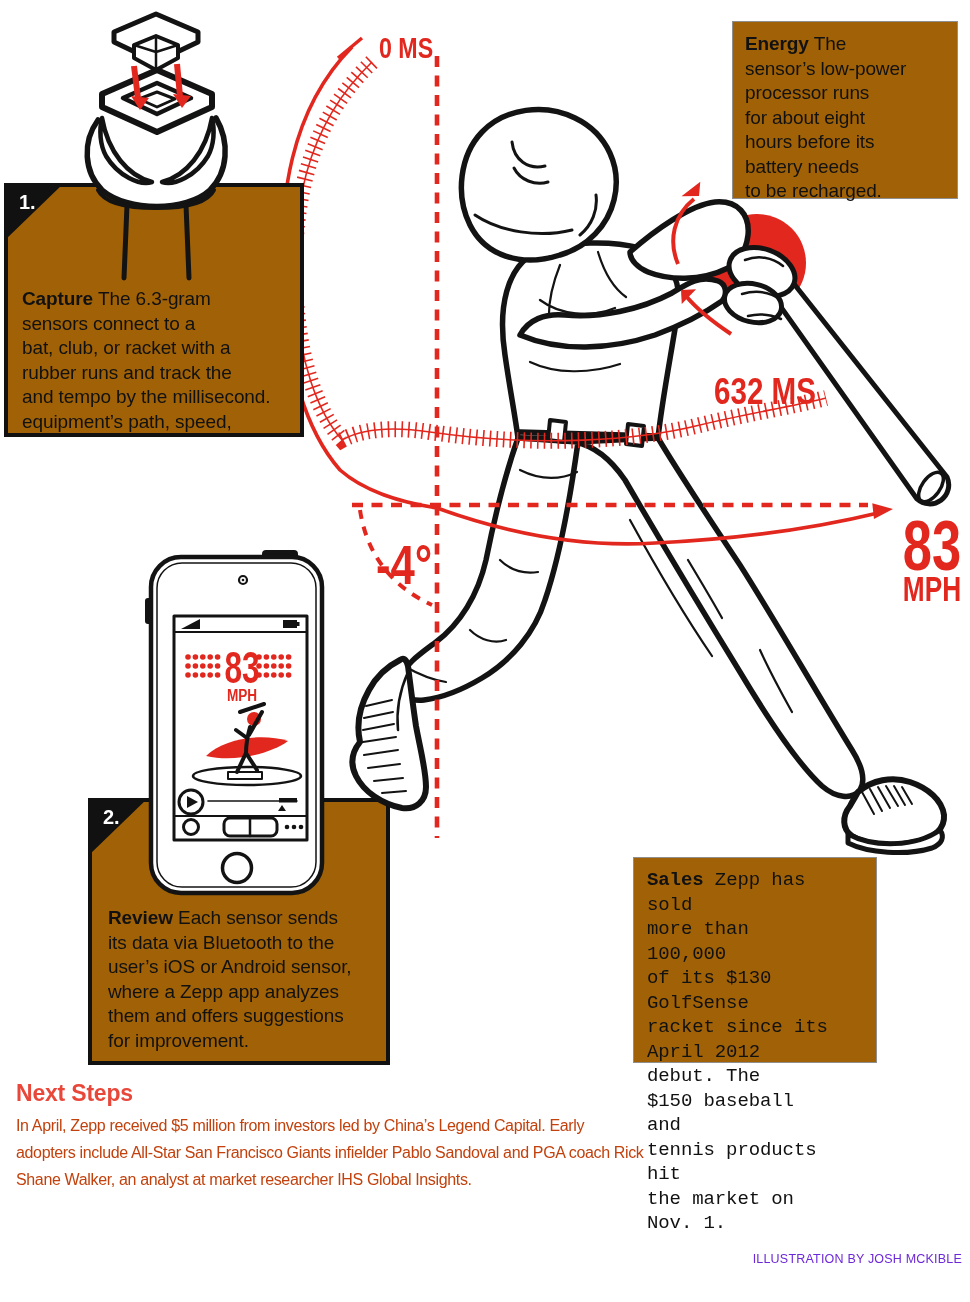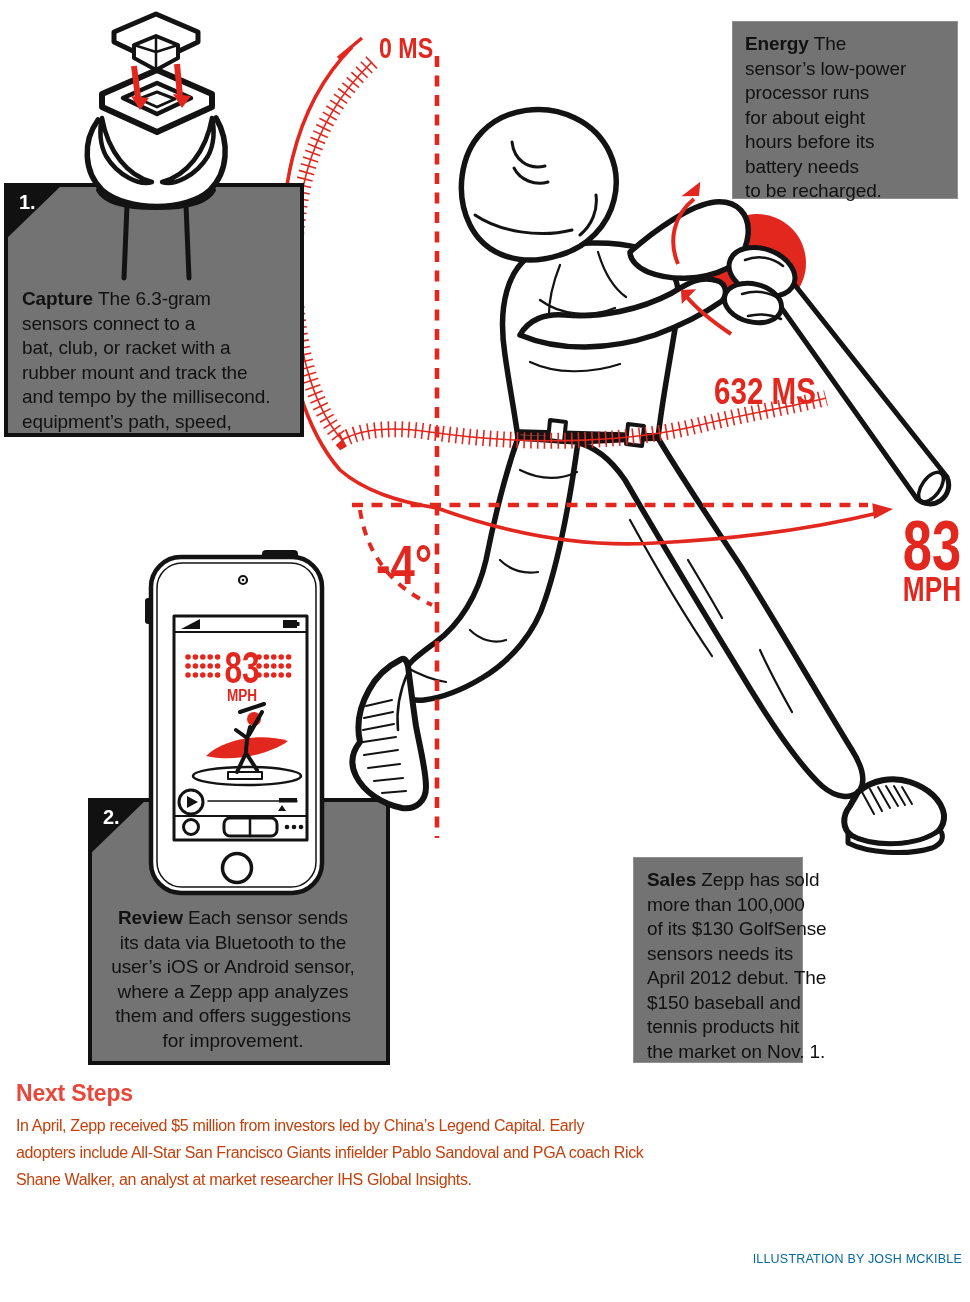--- a/index.html
+++ b/index.html
@@ -1,31 +1,31 @@
 <!DOCTYPE html>
 <html><head>
 <meta charset="utf-8">
 <style>
   html,body{margin:0;padding:0;background:#fff;}
   .stage{position:relative;width:970px;height:1302px;background:#fff;overflow:hidden;
          font-family:"Liberation Sans",sans-serif;color:#111;}
   svg{position:absolute;left:0;top:0;pointer-events:none;}
   #base-layer{z-index:1;} #anno-layer{z-index:2;} #top-layer{z-index:4;}
-  .callout{position:absolute;background:#737373;z-index:3;box-sizing:border-box;}
+  .callout{position:absolute;background:#a16207;z-index:3;box-sizing:border-box;}
   .heavy{border:4px solid #111;}
   .light{border:1.5px solid #8f8f8f;}
   .corner{position:absolute;top:-4px;left:-4px;width:0;height:0;
           border-top:58px solid #111;border-right:60px solid transparent;}
   .corner-num{position:absolute;top:4px;left:11px;color:#fff;font-weight:bold;font-size:20px;}
   .callout .txt{position:absolute;font-size:19px;line-height:24.5px;letter-spacing:-0.1px;}
   .callout b{font-weight:bold;}
   .footer{position:absolute;left:16px;top:1080px;width:958px;z-index:3;}
   .footer h2{margin:0 0 6px 0;font-size:23px;line-height:26px;color:#e8473a;letter-spacing:-0.2px;}
   .footer .body{font-size:16px;line-height:27px;letter-spacing:-0.35px;color:#c2410c;}
-  .credit{position:absolute;right:8px;top:1252px;font-size:12.5px;letter-spacing:0.2px;color:#0369a1;z-index:3;}
+  .credit{position:absolute;right:8px;top:1252px;font-size:12.5px;letter-spacing:0.2px;color:#6d28d9;z-index:3;}
   .svg-label{font-family:"Liberation Sans",sans-serif;font-weight:bold;fill:#e2271e;}
   .ink{stroke:#131313;fill:none;stroke-linecap:round;stroke-linejoin:round;}
   .inkf{stroke:#131313;fill:#ffffff;stroke-linecap:round;stroke-linejoin:round;}
   .red{stroke:#e2271e;fill:none;}
 </style>
 </head>
 <body>
 
 <div class="stage">
 
@@ -118,57 +118,57 @@
     </g>
   </svg>
 
   <div class="callout heavy" style="left:4px;top:183px;width:300px;height:254px;">
     <div class="corner"></div>
     <div class="corner-num">1.</div>
     <div class="txt" style="left:14px;top:100px;width:270px;">
       <b>Capture</b> <span>The 6.3-gram</span>
       <div>sensors connect to a</div>
       <div>bat, club, or racket with a</div>
-      <div>rubber mount and track the</div>
+      <div>rubber runs and track the</div>
       <div>and tempo by the millisecond.</div>
       <div>equipment’s path, speed,</div>
     </div>
   </div>
 
   <div class="callout light" style="left:732px;top:21px;width:226px;height:178px;">
     <div class="txt" style="left:12px;top:10px;width:200px;">
       <b>Energy</b> <span>The</span>
       <div>sensor’s low-power</div>
       <div>processor runs</div>
       <div>for about eight</div>
       <div>hours before its</div>
       <div>battery needs</div>
       <div>to be recharged.</div>
     </div>
   </div>
 
   <div class="callout heavy" style="left:88px;top:798px;width:302px;height:267px;">
     <div class="corner"></div>
     <div class="corner-num">2.</div>
-    <div class="txt" style="left:2px;top:104px;width:278px;text-align:center;">
+    <div class="txt" style="left:16px;top:104px;width:278px;">
       <b>Review</b> <span>Each sensor sends</span>
       <div>its data via Bluetooth to the</div>
       <div>user’s iOS or Android sensor,</div>
       <div>where a Zepp app analyzes</div>
       <div>them and offers suggestions</div>
       <div>for improvement.</div>
     </div>
   </div>
 
-  <div class="callout light" style="left:633px;top:857px;width:170px;height:206px;">
+  <div class="callout light" style="left:633px;top:857px;width:244px;height:206px;font-family:Liberation Mono, monospace;">
     <div class="txt" style="left:13px;top:10px;width:192px;">
       <b>Sales</b> <span>Zepp has sold</span>
       <div>more than 100,000</div>
       <div>of its $130 GolfSense</div>
-      <div>sensors needs its</div>
+      <div>racket since its</div>
       <div>April 2012 debut. The</div>
       <div>$150 baseball and</div>
       <div>tennis products hit</div>
       <div>the market on Nov. 1.</div>
     </div>
   </div>
 
   <svg id="top-layer" width="970" height="1302" viewBox="0 0 970 1302">
 
     <g>

